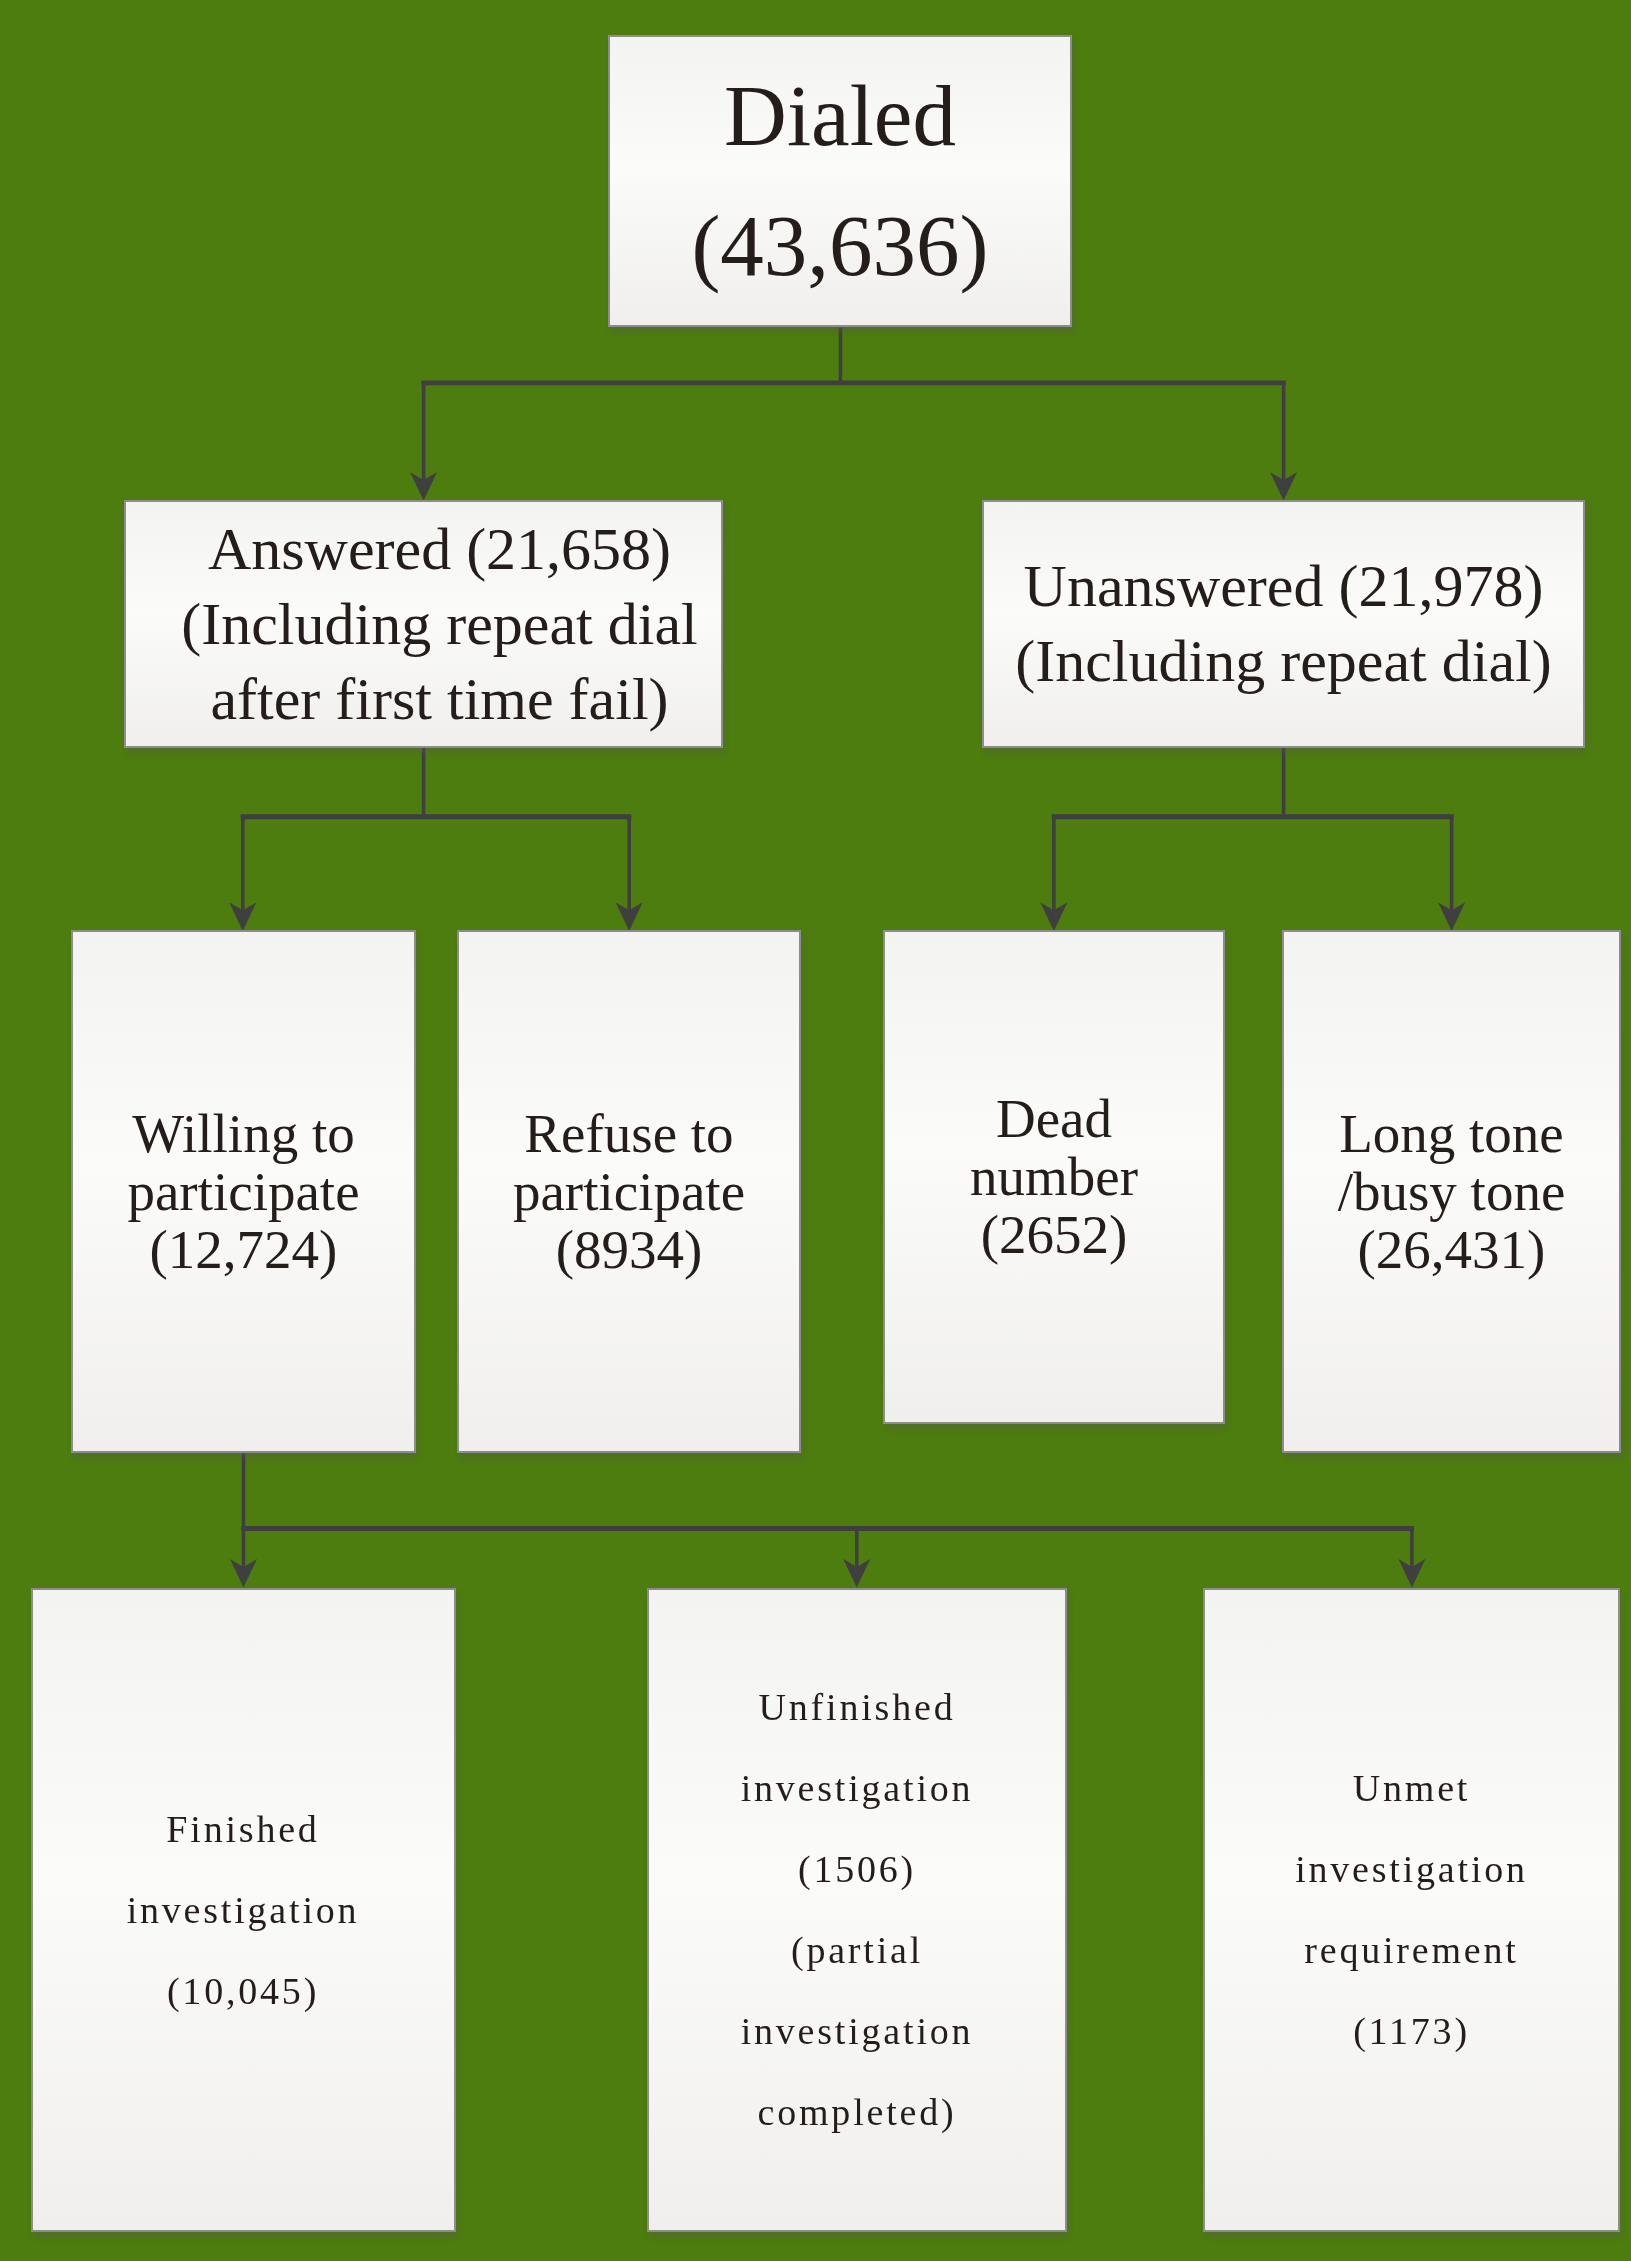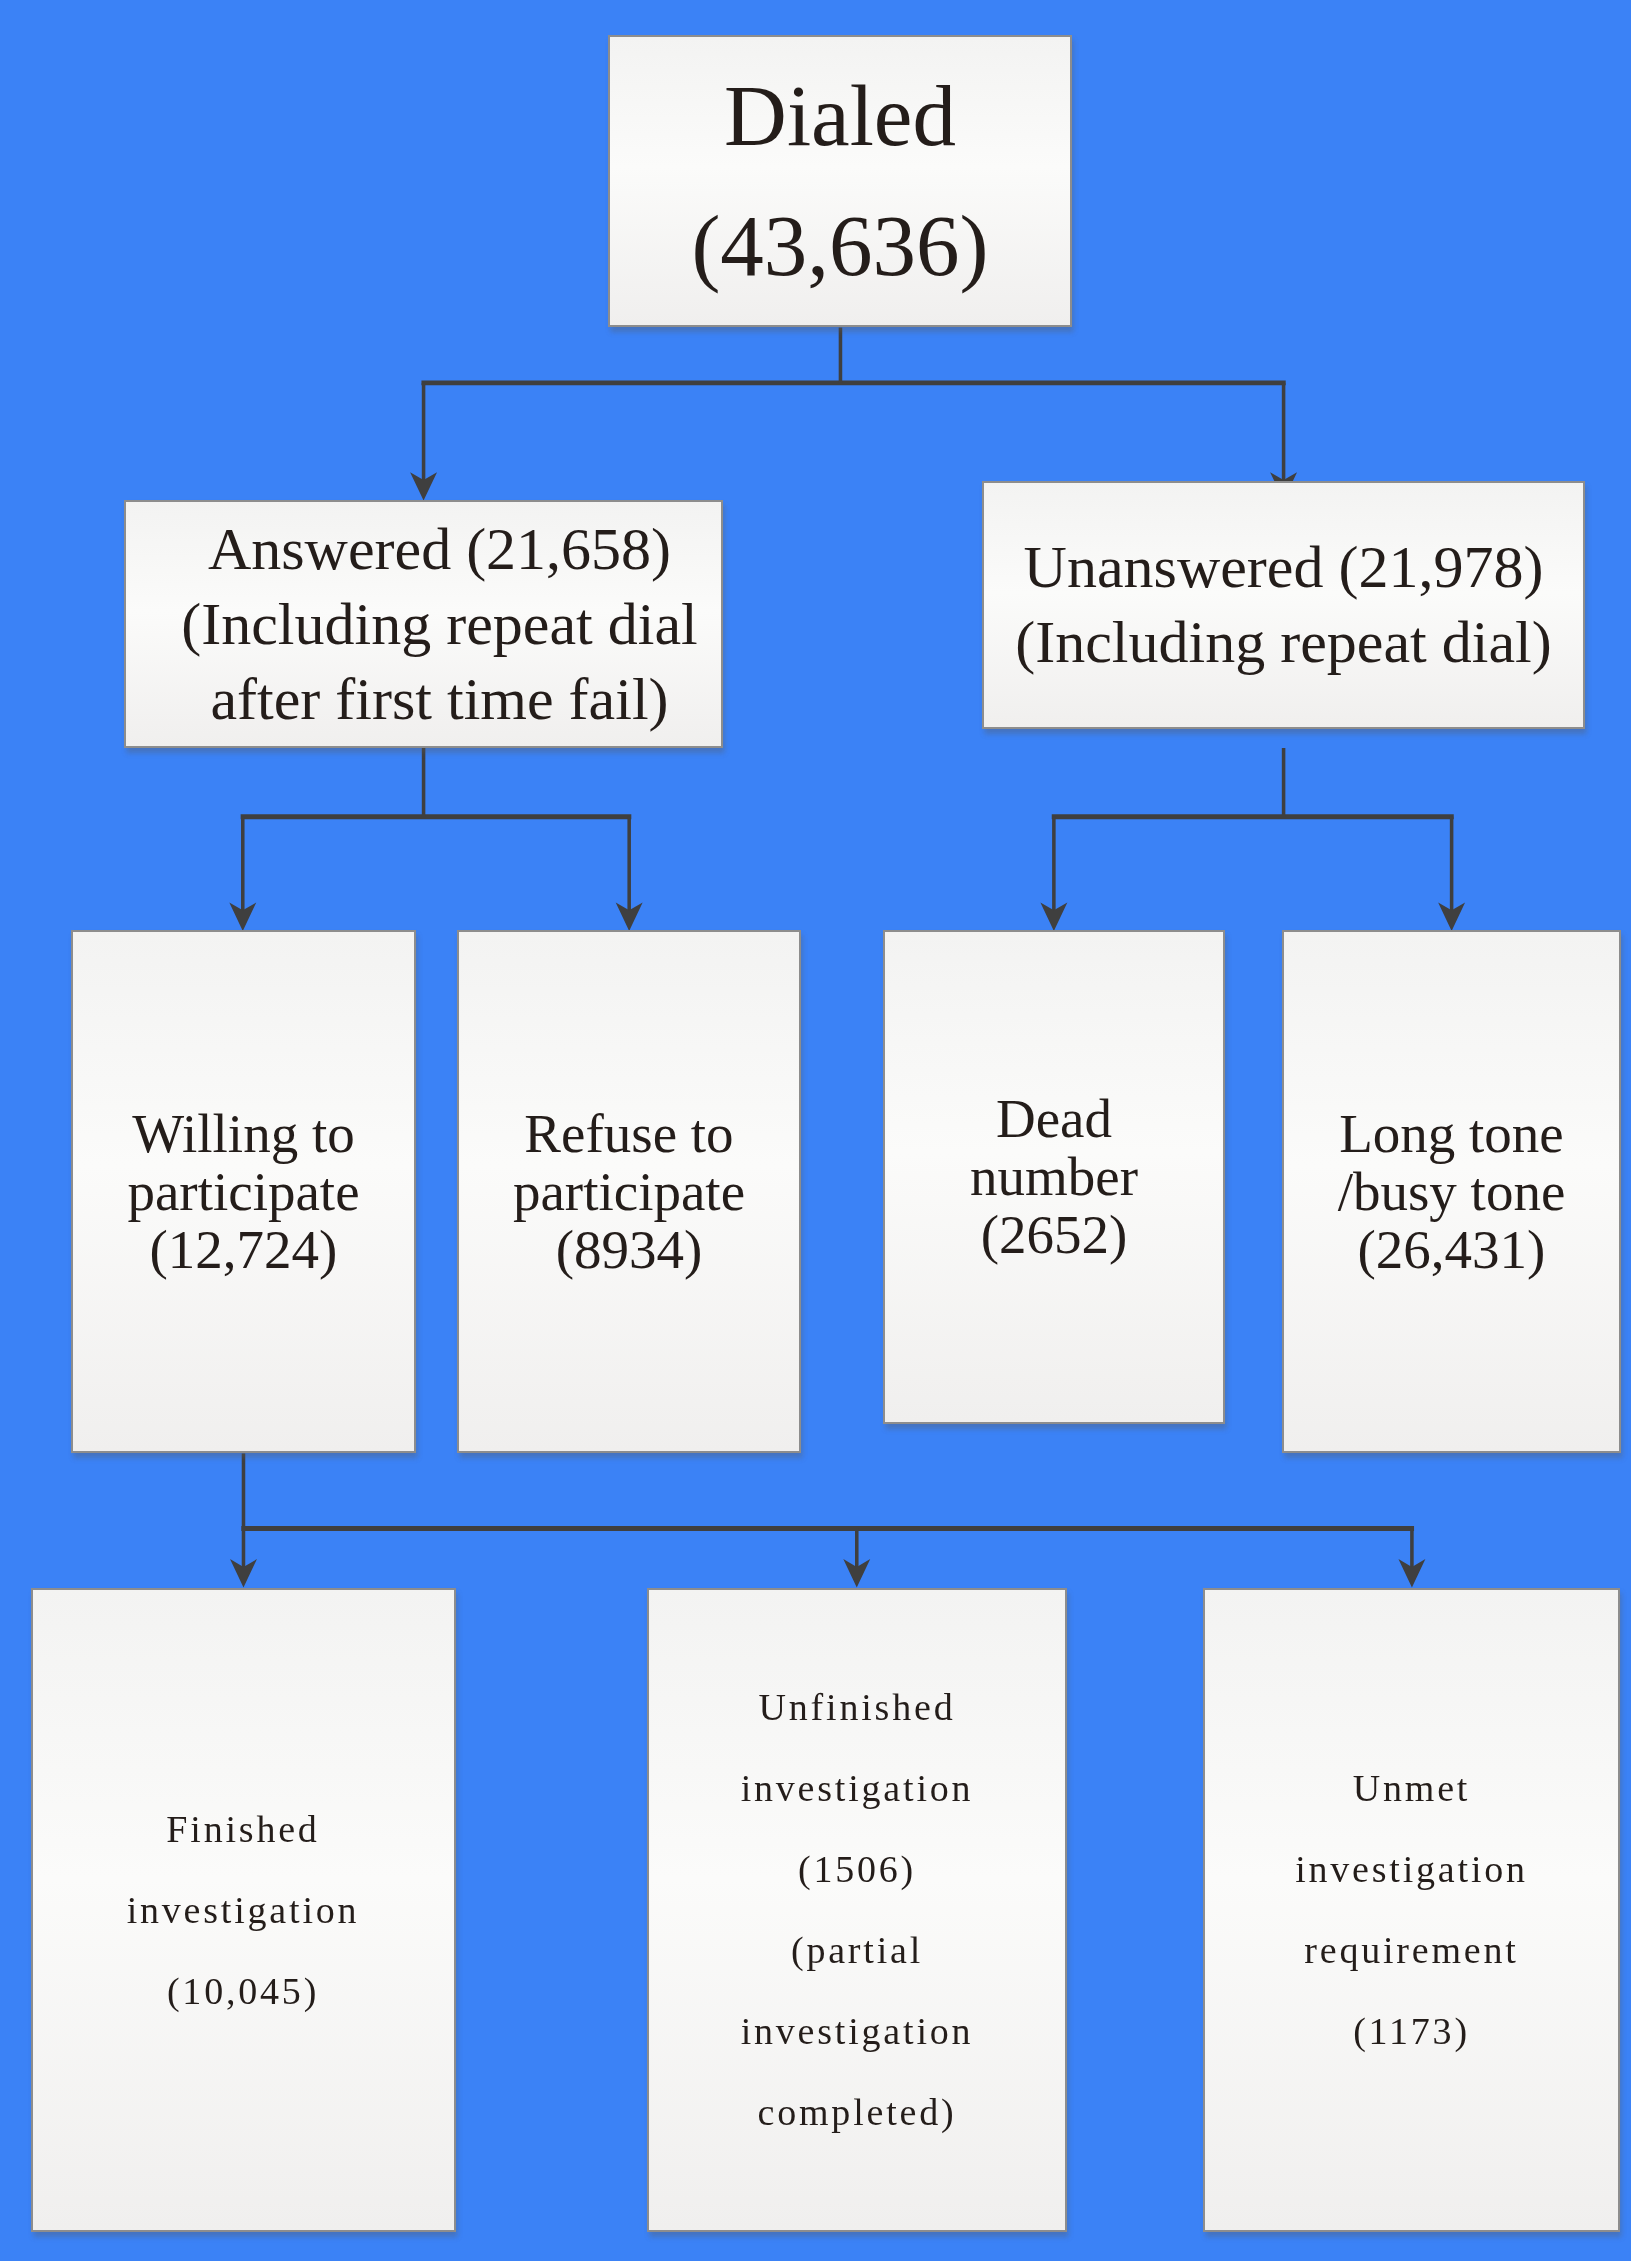--- a/index.html
+++ b/index.html
@@ -1,20 +1,20 @@
 <!DOCTYPE html>
 <html style="font-size:11.3px"><head>
 <meta charset="utf-8">
 <style>
   html, body { margin: 0; padding: 0; background: #ffffff; }
   .canvas {
     position: relative;
     width: 1632px;
     height: 2261px;
-    background: #3b82f6;
+    background: #4d7c0f;
     overflow: hidden;
     font-family: "Liberation Serif", "DejaVu Serif", serif;
   }
   .connectors {
     position: absolute;
     left: 0; top: 0;
     width: 1632px;
     height: 2261px;
     display: block;
   }
@@ -37,21 +37,21 @@
   }
   
   .lv1 .label { font-size: 87px; line-height: 130px; }
   .lv2 .label { font-size: 60px;  line-height: 75px; }
   .lv3 .label { font-size: 55px;  line-height: 58px; font-family: Liberation Serif, serif;  }
   .lv4 .label { font-size: 38px;  line-height: 81px; letter-spacing: 2.8px; }
 
   
   #node-dialed      { left: 608px;  top: 35px;   width: 464px; height: 292px; }
   #node-answered    { left: 124px;  top: 500px;  width: 599px; height: 248px; padding-left: 32px; }
-  #node-unanswered  { left: 982px; top: 481px;  width: 603px; height: 248px; text-align: center; }
+  #node-unanswered  { left: 982px; top: 500px;  width: 603px; height: 248px; text-align: center; }
   #node-willing     { left: 71px;  top: 930px; width: 345px; height: 523px; }
   #node-refuse      { left: 457px;  top: 930px; width: 344px; height: 523px; }
   #node-dead        { left: 883px; top: 930px; width: 342px; height: 494px; }
   #node-long-busy   { left: 1282px; top: 930px; width: 339px; height: 523px; }
   #node-finished    { left: 30.5px;   top: 1588px; width: 425px; height: 644px; }
   #node-unfinished  { left: 647px;  top: 1588px; width: 420px; height: 644px; }
   #node-unmet       { left: 1203px; top: 1588px; width: 417px; height: 644px; }
 
   .line  { stroke: #3f3f3f; fill: none; }
   .vline { stroke-width: 5px; }

